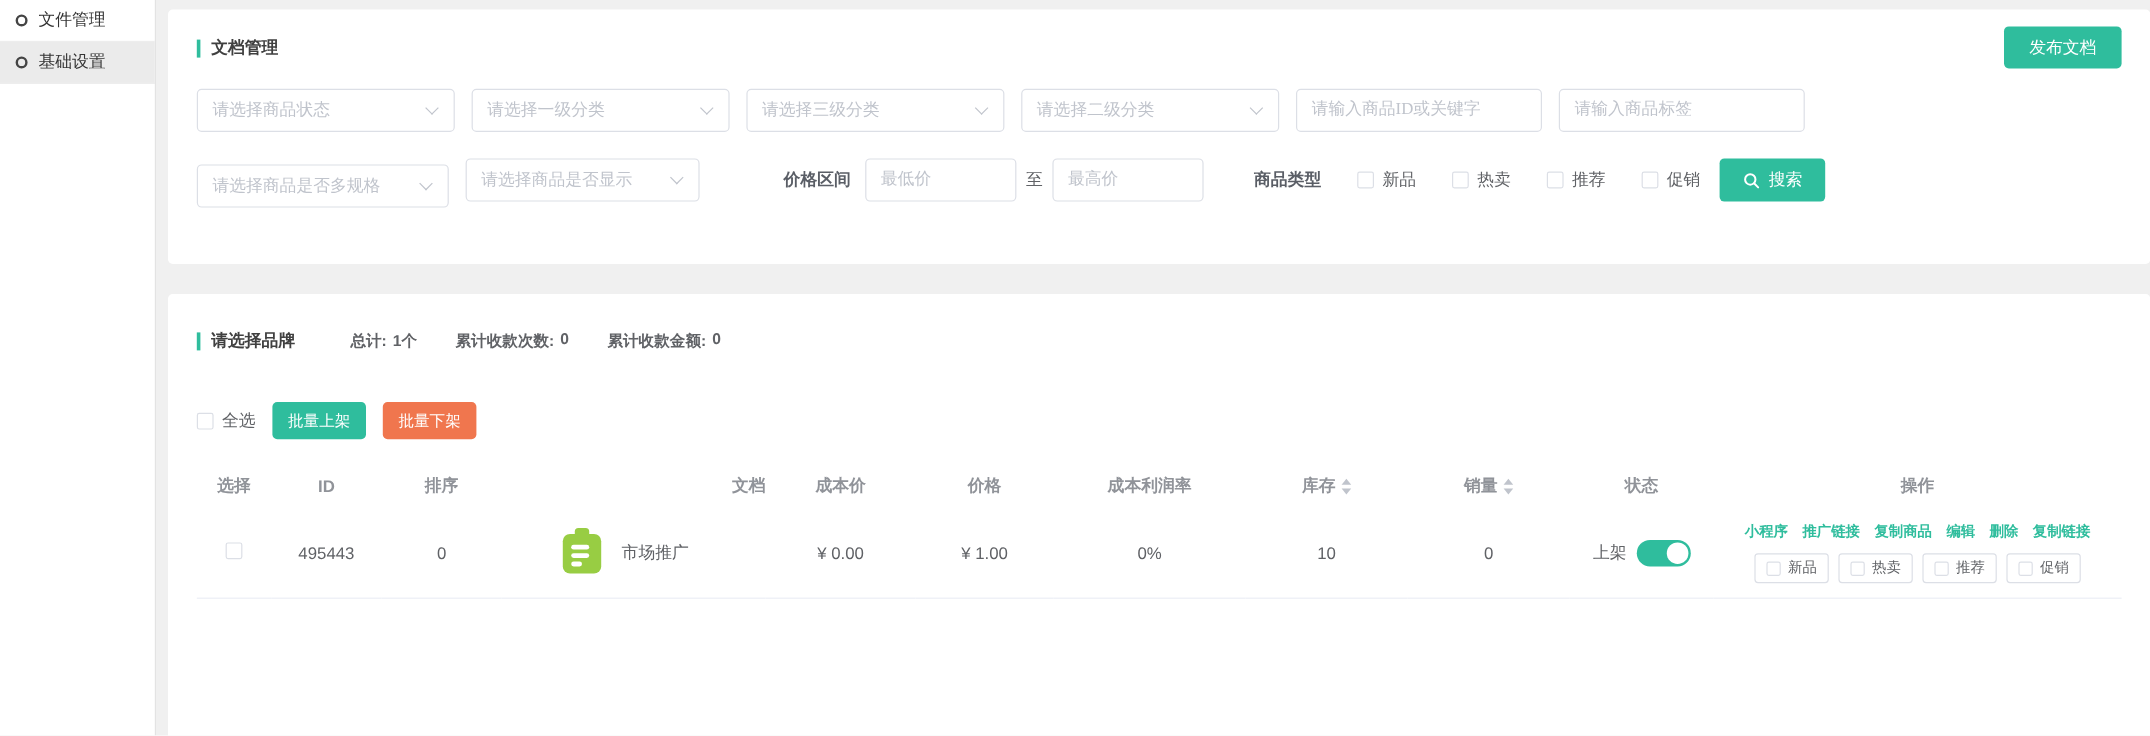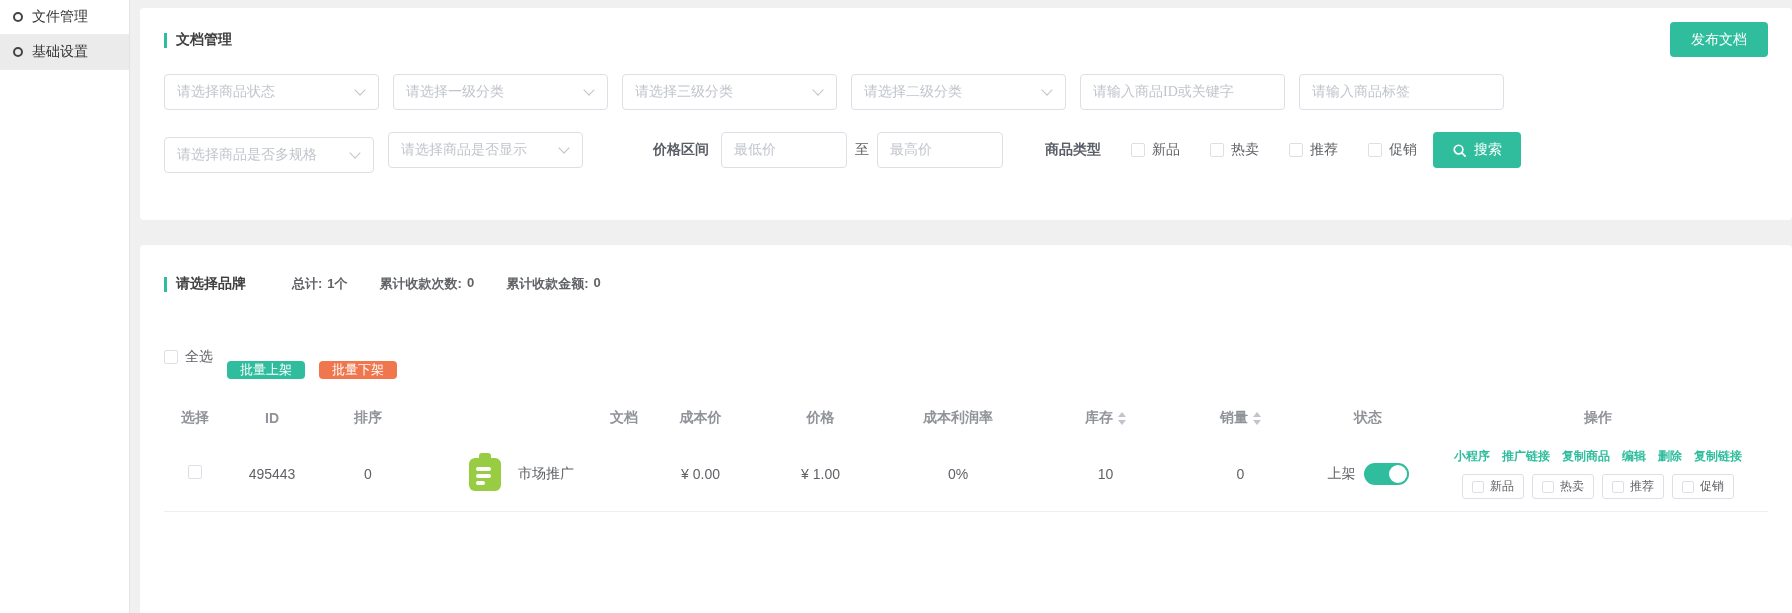--- a/index.html
+++ b/index.html
@@ -24,21 +24,21 @@
   
   .main{position:absolute;left:140px;top:8px;right:0;bottom:0;}
   .panel{background:#fff;border-radius:4px;}
   .panel-filter{height:212px;padding:14px 24px 0;}
   .panel-head{display:flex;justify-content:space-between;align-items:flex-start;}
   .panel-title{display:flex;align-items:center;gap:9px;font-size:14px;font-weight:bold;color:#404040;padding-top:9px;}
   .tbar{width:3px;height:15px;background:var(--teal);flex:none;}
   .btn{border:none;border-radius:4px;color:#fff;font-size:14px;cursor:pointer;font-family:inherit;}
   .btn-publish{background:var(--teal);height:35px;padding:0 21px;}
   .btn-search{background:var(--teal);height:36px;padding:0 19px;display:inline-flex;align-items:center;gap:7px;margin-left:16px;}
-  .btn-sm{height:18px;padding:0 13px;font-size:13px;margin-top:26px;}
+  .btn-sm{height:31px;padding:0 13px;font-size:13px;}
   .btn-teal{background:var(--teal);}
   .btn-orange{background:var(--orange);}
   
   .filter-row{display:flex;align-items:center;margin-top:17px;}
   .sel{height:36px;border:1px solid #dcdfe6;border-radius:4px;display:flex;align-items:center;justify-content:space-between;padding:0 12px;background:#fff;cursor:pointer;margin-right:14px;flex:none;}
   .sel .ph{color:#c0c4cc;font-size:14px;white-space:nowrap;}
   .chev{width:8px;height:8px;border-right:1.5px solid #c0c4cc;border-bottom:1.5px solid #c0c4cc;transform:rotate(45deg);margin:-4px 2px 0 10px;flex:none;}
   .inp{height:36px;border:1px solid #dcdfe6;border-radius:4px;padding:0 12px;font-size:14px;color:#606266;font-family:Liberation Serif, serif;background:#fff;flex:none;}
   .inp::placeholder{color:#c0c4cc;}
   .w215{width:215px;}.w205{width:205px;margin-right:14px;}.w210{width:210px;margin-top:10px;}.w195{width:195px;}.w126{width:126px;}

